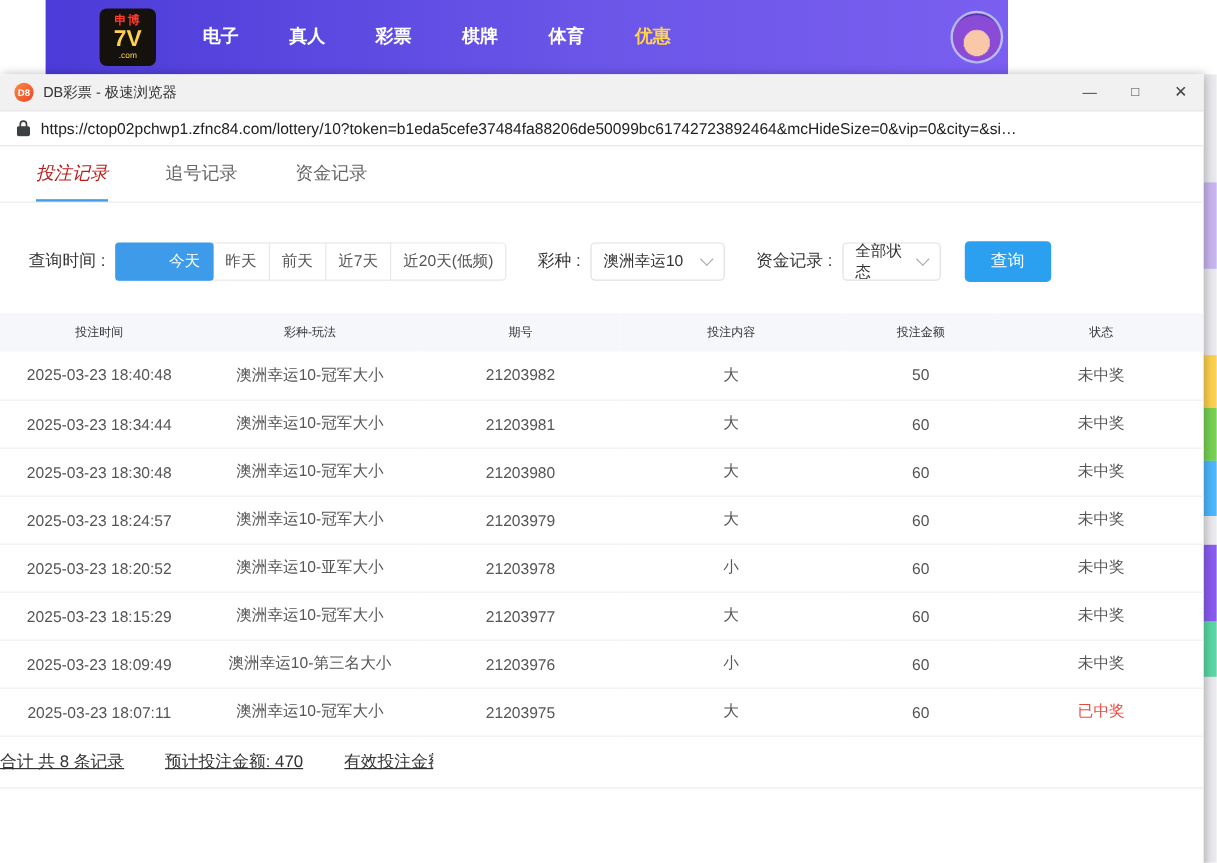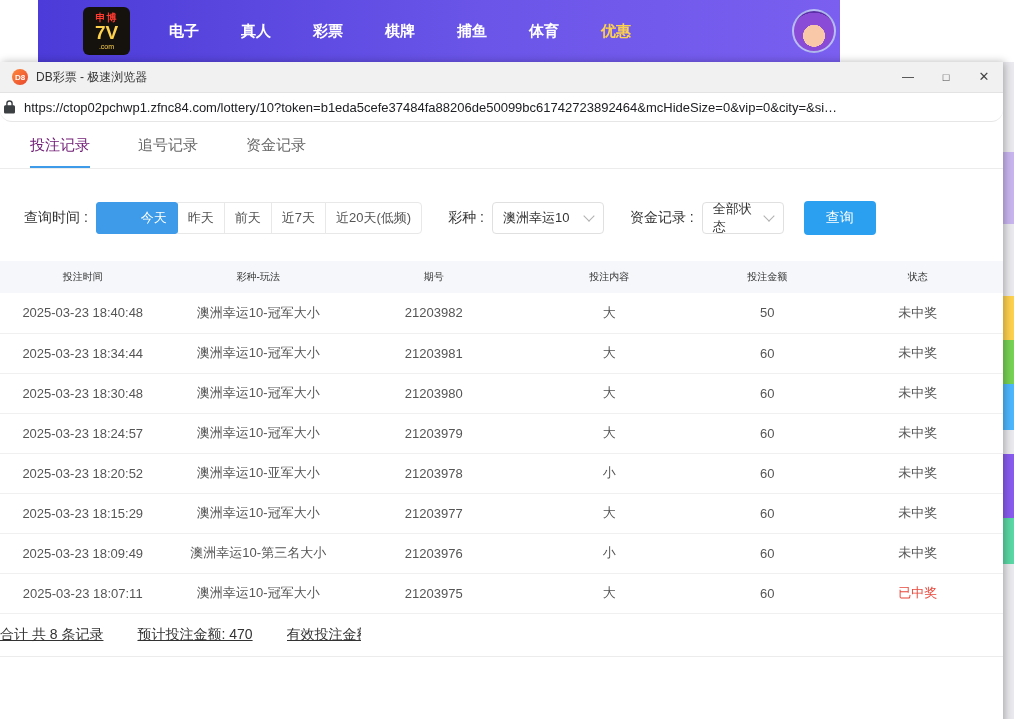--- a/index.html
+++ b/index.html
@@ -57,31 +57,31 @@
     color:#fff;font-size:8px;font-weight:bold;display:flex;align-items:center;justify-content:center;
   }
   .win-title{font-size:12px;color:#333;}
   .win-controls{display:flex;height:30px;}
   .win-btn{width:38px;text-align:center;line-height:30px;color:#444;cursor:pointer;}
   .win-btn.min{font-size:12px;}
   .win-btn.max{font-size:11px;}
   .win-btn.close{font-size:13px;}
   .addressbar{
     height:28px;background:#fff;border-bottom:1px solid #e6e6e6;
-    display:flex;align-items:center;padding-left:4px;border-radius:12px;
+    display:flex;align-items:center;padding-left:14px;
   }
   .lock{margin-right:9px;display:flex;align-items:center;}
   .url{font-size:13px;color:#202124;white-space:nowrap;overflow:hidden;width:960px;}
   
   .tabs{display:flex;padding:0 30px;border-bottom:1px solid #ececec;height:46px;}
   .tab{
     color:#666;font-size:15px;line-height:46px;margin-right:48px;cursor:pointer;
     position:relative;white-space:nowrap;
   }
-  .tab.active{color:#701a75;}
+  .tab.active{color:#b91c1c;font-style:italic;}
   .tab.active::after{
     content:"";position:absolute;left:0;right:0;bottom:0;height:2px;background:#3d9be9;
   }
   
   .filters{
     display:flex;align-items:center;padding:0 24px;margin-top:32px;margin-bottom:26px;
     font-size:14px;color:#333;
   }
   .flabel{margin-right:8px;white-space:nowrap;}
   .flabel.spaced{margin-left:26px;}
@@ -130,21 +130,20 @@
   <div class="logo">
     <div class="logo-top">申博</div>
     <div class="logo-main">7V</div>
     <div class="logo-sub">.com</div>
   </div>
   <div class="nav-items" id="nav-items">
       <span class="nav-item">电子</span>
       <span class="nav-item">真人</span>
       <span class="nav-item">彩票</span>
       <span class="nav-item">棋牌</span>
-      <span class="nav-item">捕鱼</span>
       <span class="nav-item">体育</span>
       <span class="nav-item highlight">优惠</span>
     </div>
   <div class="avatar"></div>
 </div>
 
 <div class="bg-strip">
   <div class="seg1"></div>
   <div class="seg2"></div>
   <div class="seg3"></div>

